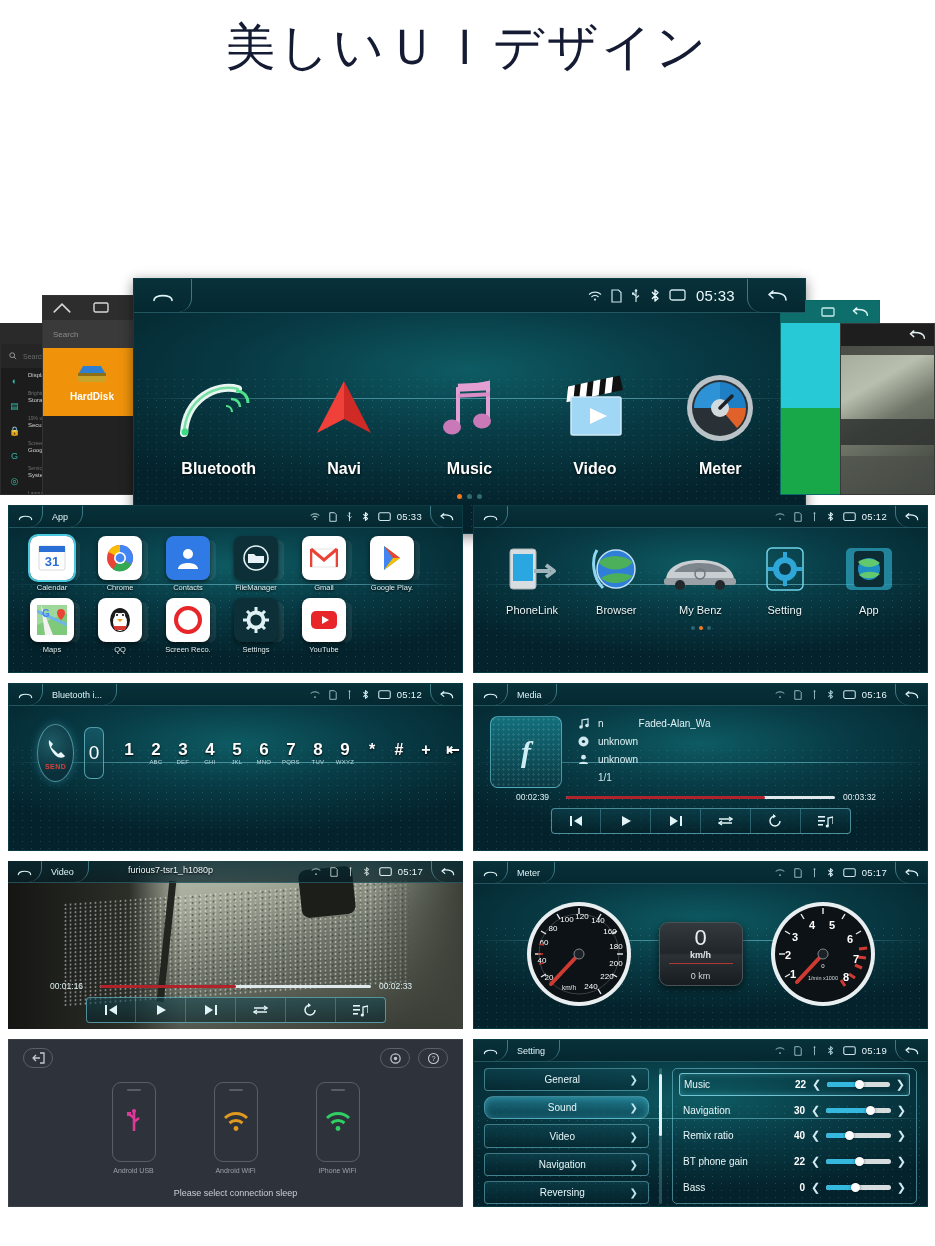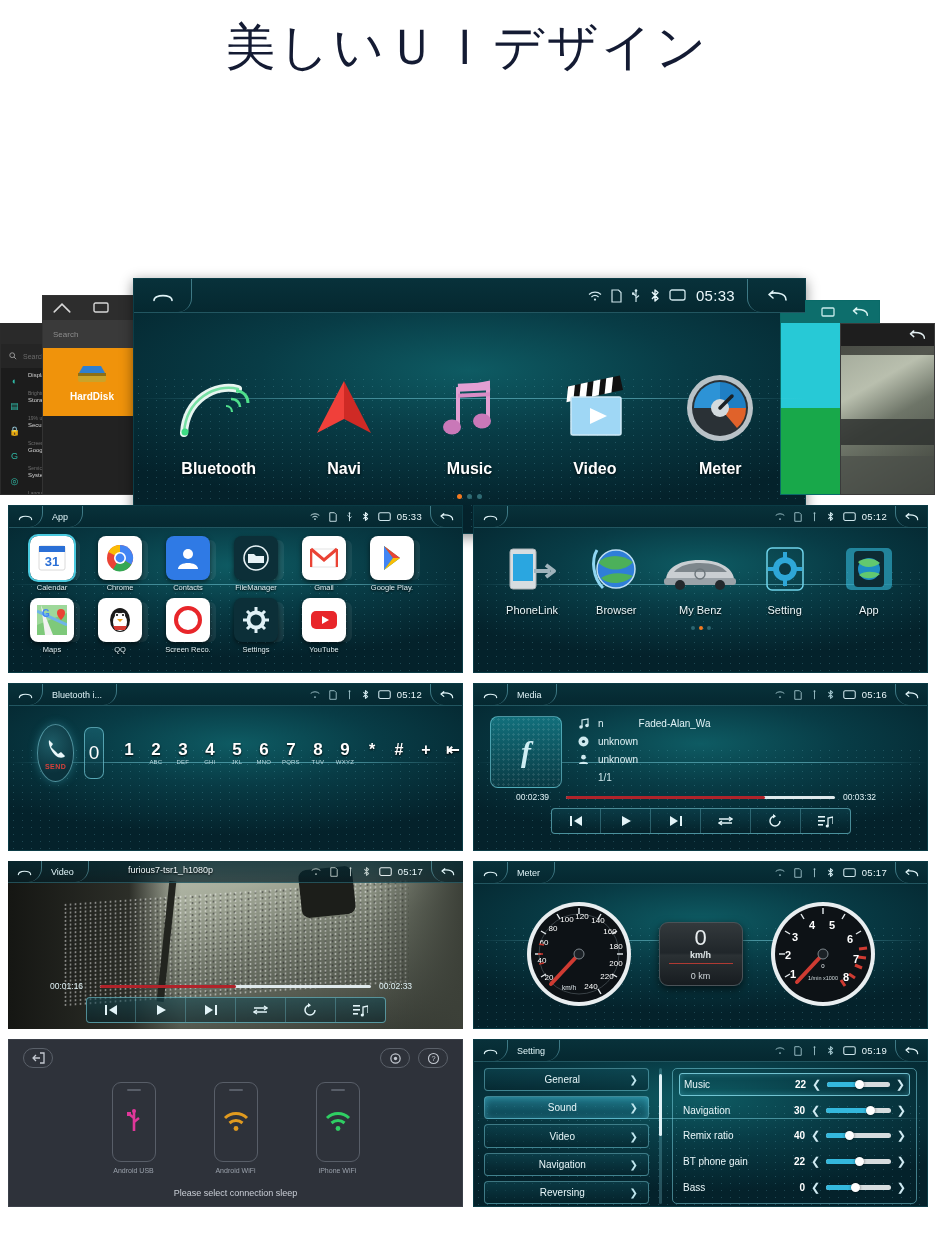--- a/index.html
+++ b/index.html
@@ -307,21 +307,21 @@
   .setleft { width:165px; display:flex; flex-direction:column; gap:5px;}
   .setitem {
     height:24px; border-radius:4px;
     border:1px solid rgba(130,220,235,.45);
     background: linear-gradient(180deg, rgba(16,74,86,.55), rgba(6,36,44,.55));
     display:flex; align-items:center; justify-content:space-between;
     padding:0 10px; color:#e6f5f8; font-size:10px;
   }
   .setitem .lbl { flex:1; text-align:center; }
   .setitem .chev { color:#bfe6ee; font-size:10px; }
-  .setitem.on { background: linear-gradient(180deg, rgba(50,160,185,.55), rgba(12,72,88,.6)); box-shadow:0 0 7px rgba(80,200,225,.45) inset; }
+  .setitem.on { background: linear-gradient(180deg, rgba(50,160,185,.55), rgba(12,72,88,.6)); box-shadow:0 0 7px rgba(80,200,225,.45) inset;border-radius:9px; }
   .scrollrail { width:3px; background:rgba(140,220,235,.25); border-radius:2px; position:relative;}
   .scrollrail .thumb { position:absolute; left:0; width:3px; background:#dff2f7; border-radius:2px;}
   .setright { flex:1; border:1px solid rgba(130,220,235,.5); border-radius:5px; padding:3px 6px; display:flex; flex-direction:column; justify-content:space-around;}
   .srow { display:flex; align-items:center; gap:6px; height:23px; border-radius:3px; padding:0 4px;}
   .srow.on { border:1px solid rgba(140,225,240,.8); box-shadow:0 0 6px rgba(90,205,230,.35) inset;}
   .srow .sname { width:92px; color:#e9f6f9; font-size:10px;}
   .srow .sval { width:24px; text-align:right; color:#ffffff; font-size:10px; font-weight:bold;}
   .srow .arr { color:#cfeaf2; font-size:11px; }
   .srow .track { flex:1; height:5px; background:#d6dcde; border-radius:3px; position:relative;}
   .srow .track .fl { position:absolute; left:0; top:0; bottom:0; background:#34b8dd; border-radius:3px;}

